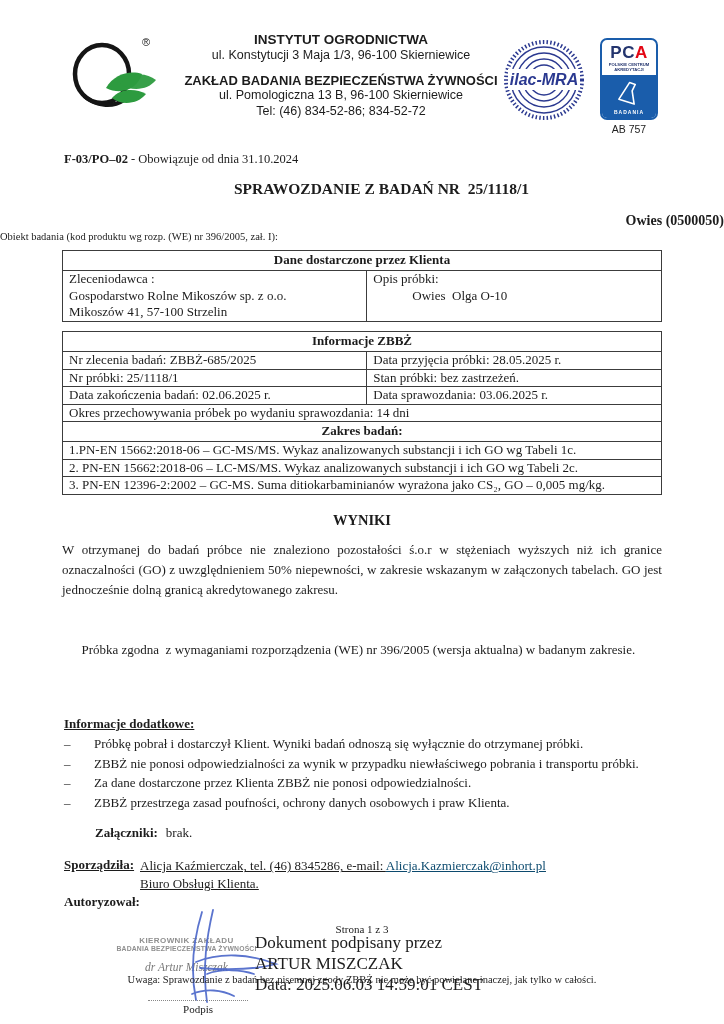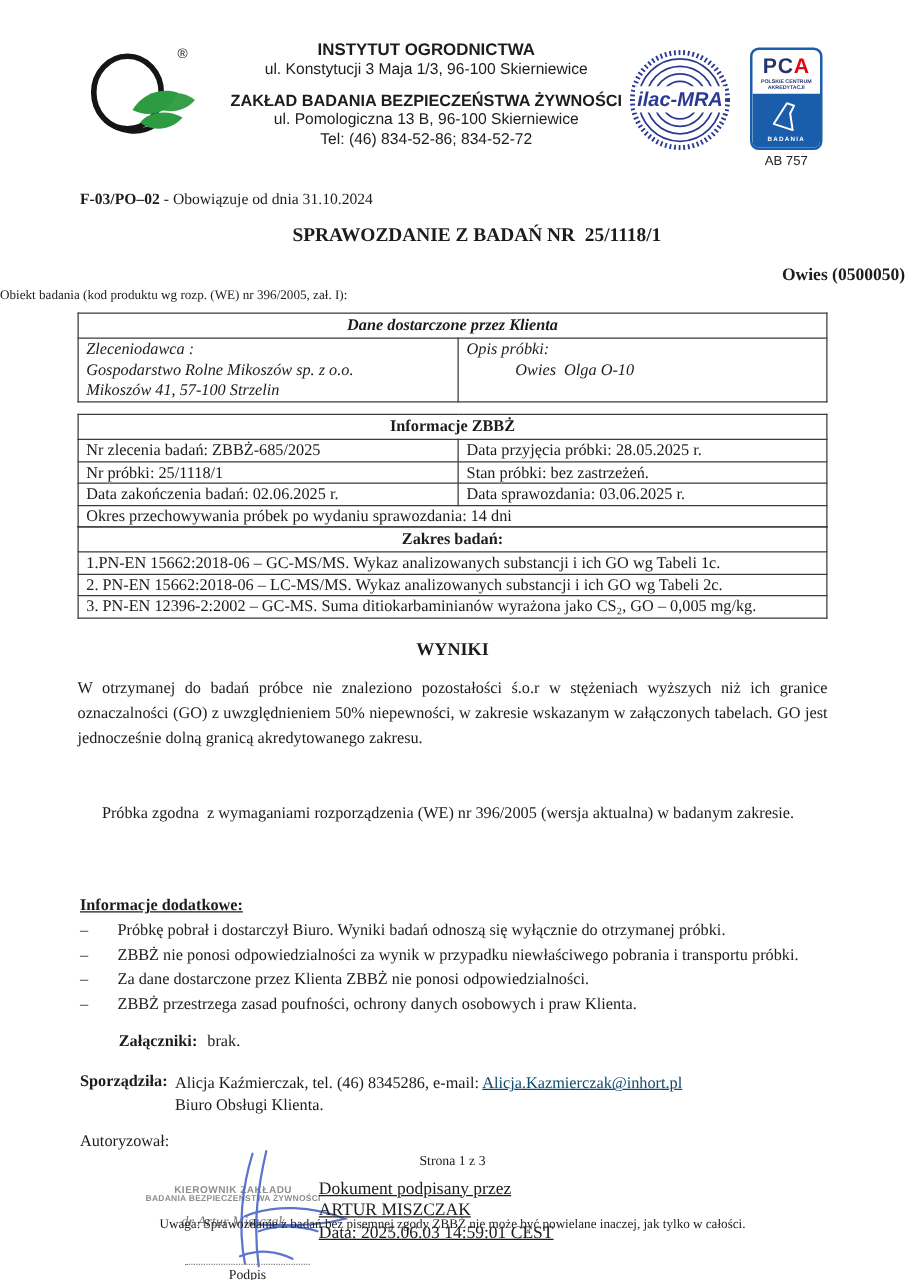--- a/index.html
+++ b/index.html
@@ -29,54 +29,54 @@
   .pca-cert{font-size:10.5px;color:#222;margin-top:3px;}
 
   
   .form-line{margin:10px 0 0 64px;font-size:12.5px;font-family:Liberation Serif, serif;}
   .form-code{font-weight:bold;}
   .doc-title{text-align:center;font-weight:bold;font-size:15.5px;margin-top:13px;}
   .doc-subtitle{text-align:right;font-weight:bold;font-size:14px;margin-top:15px;}
   .doc-subnote{font-size:10.5px;margin-top:2px;}
 
   table{border-collapse:collapse;width:600px;margin:0 auto;font-size:13px;}
-  .tbl1{margin-top:8px;font-style:italic;}
+  .tbl1{margin-top:8px;}
   .tbl2{margin-top:9px;}
   .tbl3{margin-top:-1px;}
   th,td{border:1px solid #3c3c3c;padding:0 6px;vertical-align:top;font-weight:normal;text-align:left;line-height:1.28;}
   th.sec{font-weight:bold;text-align:center;padding:1px 6px;}
   .col-l{width:50.8%;}
   .cell-multiline div{line-height:1.3;}
 
   .wyniki{ text-align:center;font-weight:bold;font-size:14.5px;margin-top:17px;}
   .para{width:600px;margin:11px auto 0;font-size:13px;line-height:1.55;text-align:justify;}
   .para2{margin-top:40px;text-align:left;}
 
   .addl-head{margin:56px 0 2px 64px;font-size:13px;font-weight:bold;text-decoration:underline;}
   .dash-list{margin-left:64px;width:600px;font-size:13px;}
   .dash-row{display:flex;line-height:1.5;}
   .dash{flex:0 0 30px;}
   .attach-line{margin:13px 0 0 64px;font-size:13px;}
   .attach-label{font-weight:bold;margin-left:31px;}
   .attach-value{margin-left:8px;}
 
-  .prep-row{display:flex;margin:16px 0 0 64px;font-size:13px;}
+  .prep-row{display:flex;margin:16px 0 0 64px;font-size:13px;text-decoration:underline;}
   .prep-label{flex:0 0 76px;font-weight:bold;}
   .prep-text{line-height:1.35;}
   .email-link{color:#0c4a6e;text-decoration:underline;cursor:pointer;}
-  .auth-label{margin:12px 0 0 64px;font-size:13px;font-weight:normal;}
+  .auth-label{margin:1px 0 0 64px;font-size:13px;font-weight:bold;}
 
   
   .sig-area{position:relative;height:125px;margin-top:4px;}
   .stamp{position:absolute;left:104px;top:22px;width:165px;text-align:center;color:#8f8f8f;}
   .stamp-l1{font-family:"Liberation Sans",sans-serif;font-size:8px;font-weight:bold;letter-spacing:.4px;}
   .stamp-l2{font-family:"Liberation Sans",sans-serif;font-size:6.8px;font-weight:bold;letter-spacing:.2px;}
   .stamp-l3{font-style:italic;font-size:11.5px;margin-top:9px;color:#777;}
   .scribble{position:absolute;left:150px;top:-6px;}
-  .digital{position:absolute;left:255px;top:18px;font-size:14px;line-height:1.25;text-decoration:underline;}
+  .digital{position:absolute;left:255px;top:18px;font-size:17px;line-height:1.25;}
   .sign-line{position:absolute;left:148px;top:86px;width:100px;border-bottom:1px dotted #888;}
   .podpis{position:absolute;left:148px;top:89px;width:100px;text-align:center;font-size:11px;}
 
   
   .footer-page{position:absolute;top:923px;width:100%;text-align:center;font-size:11px;}
   .footer-note{position:absolute;top:974px;width:100%;text-align:center;font-size:10.5px;}
 </style>
 </head>
 <body>
 
@@ -202,21 +202,21 @@
     </table>
 
   <div class="wyniki">WYNIKI</div>
   <div class="para">W otrzymanej do badań próbce nie znaleziono pozostałości ś.o.r w stężeniach wyższych niż ich granice oznaczalności (GO) z uwzględnieniem 50% niepewności, w zakresie wskazanym w załączonych tabelach. GO jest jednocześnie dolną granicą akredytowanego zakresu.</div>
   <div class="para para2 pre">Próbka zgodna  z wymaganiami rozporządzenia (WE) nr 396/2005 (wersja aktualna) w badanym zakresie.</div>
 
   <div class="addl-head">Informacje dodatkowe:</div>
   <div class="dash-list">
     <div class="dash-row">
       <span class="dash">–</span>
-      <span>Próbkę pobrał i dostarczył Biuro. Wyniki badań odnoszą się wyłącznie do otrzymanej próbki.</span>
+      <span>Próbkę pobrał i dostarczył Klient. Wyniki badań odnoszą się wyłącznie do otrzymanej próbki.</span>
     </div>
     <div class="dash-row">
       <span class="dash">–</span>
       <span>ZBBŻ nie ponosi odpowiedzialności za wynik w przypadku niewłaściwego pobrania i transportu próbki.</span>
     </div>
     <div class="dash-row">
       <span class="dash">–</span>
       <span>Za dane dostarczone przez Klienta ZBBŻ nie ponosi odpowiedzialności.</span>
     </div>
     <div class="dash-row">

